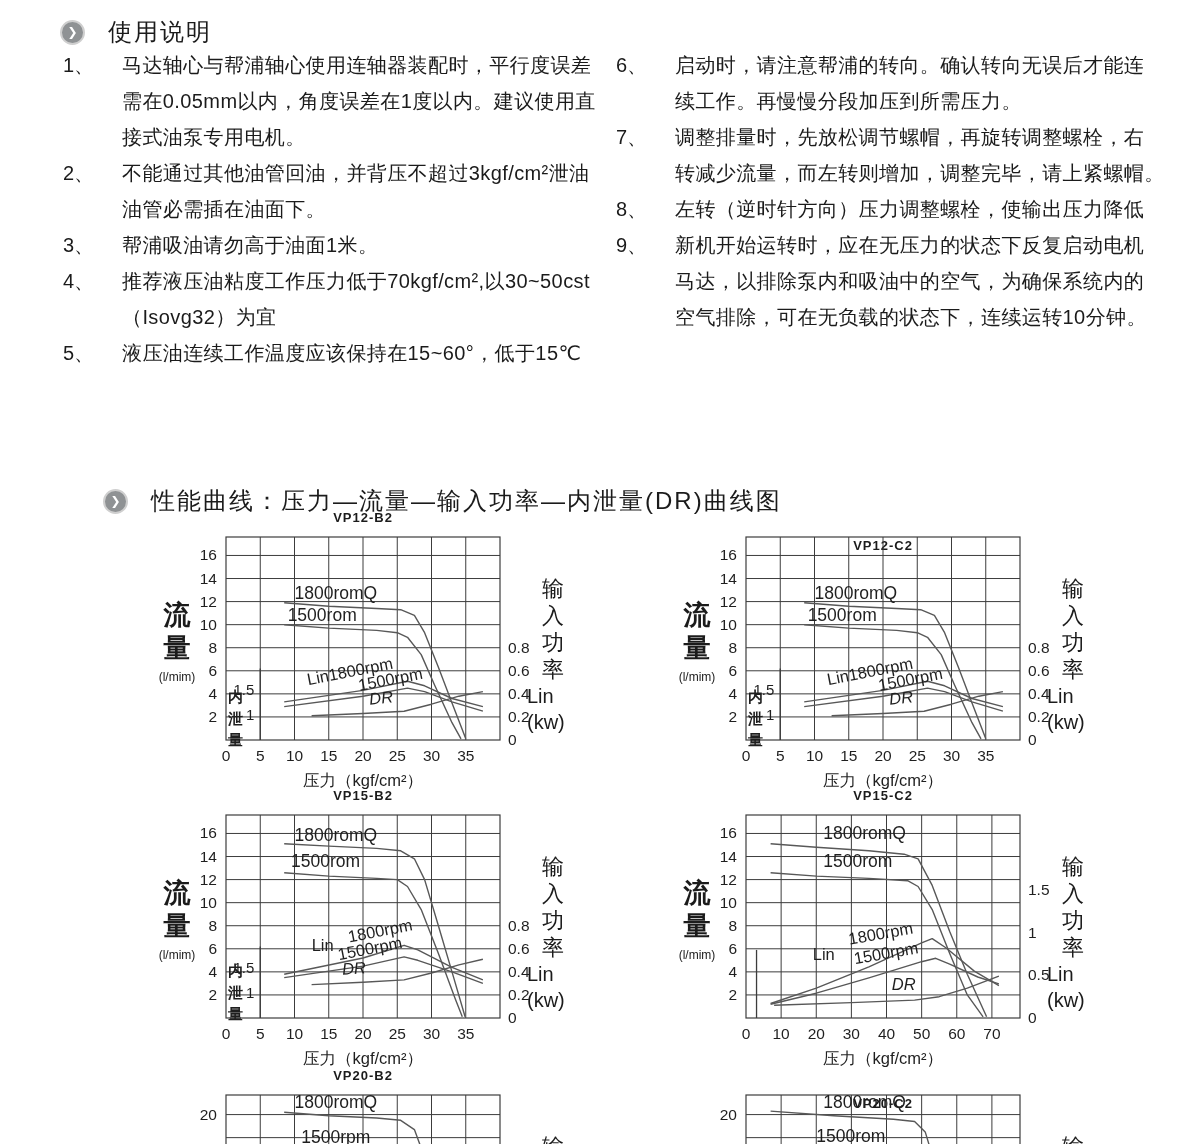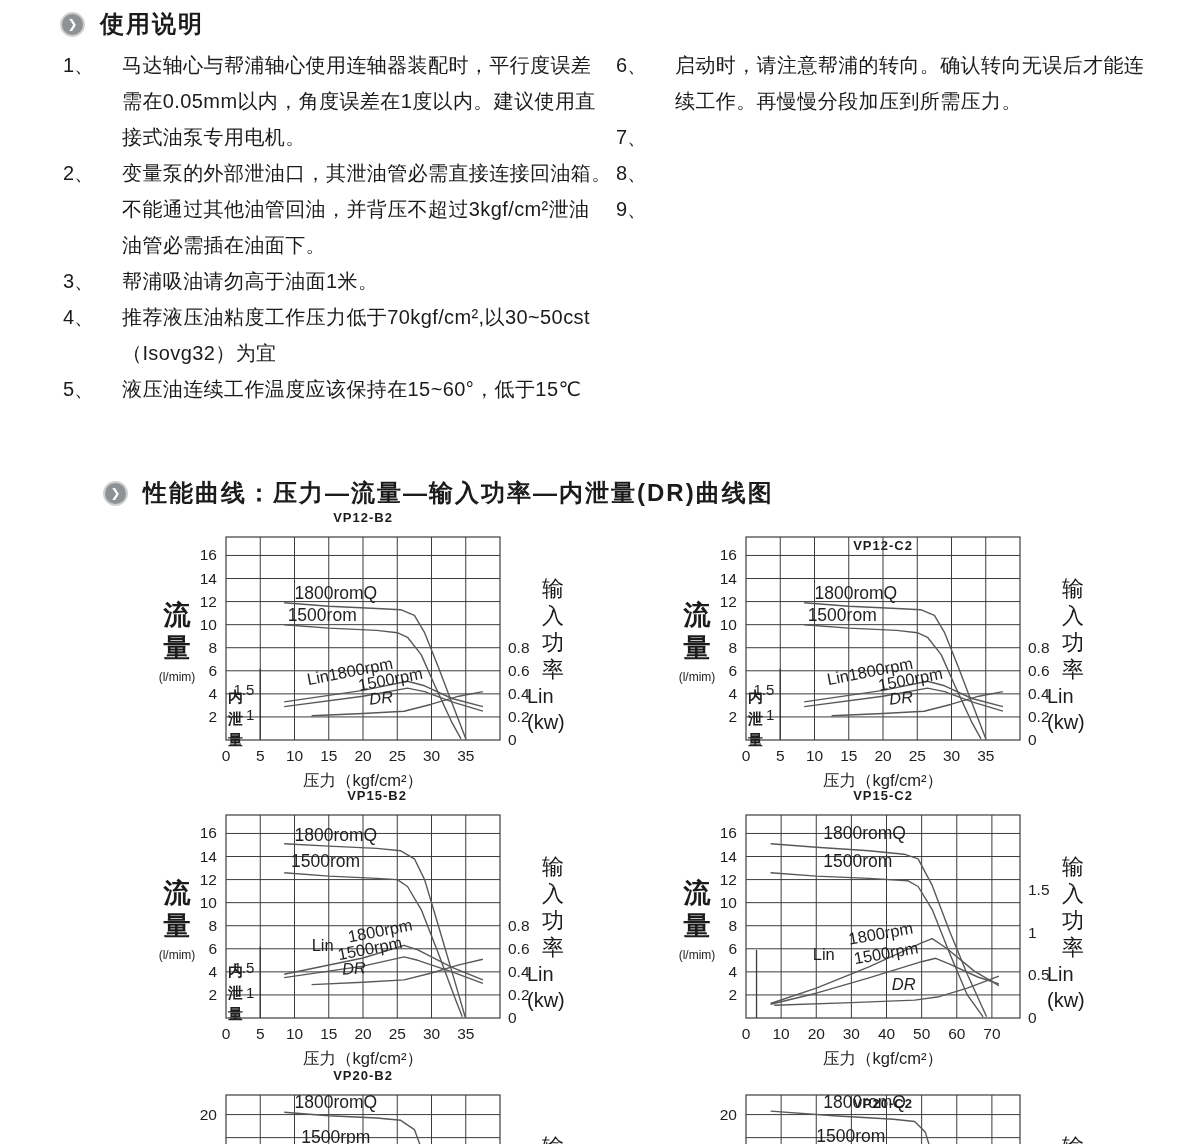--- a/index.html
+++ b/index.html
@@ -1,20 +1,20 @@
 <!DOCTYPE html>
 <html><head>
 <meta charset="utf-8">
 <style>
   html,body{margin:0;padding:0;background:#ffffff;}
   body{width:1204px;height:1144px;overflow:hidden;
        font-family:"Liberation Sans","DejaVu Sans",sans-serif;color:#1b1b1b;}
   #page{position:relative;width:1204px;height:1144px;overflow:hidden;background:#fff;}
   .sec-head{position:absolute;display:flex;align-items:center;gap:11px;}
-  .sec-title{font-size:24px;font-weight:700;margin:4px;letter-spacing:2px;white-space:nowrap;}
+  .sec-title{font-size:24px;font-weight:400;margin:12px;letter-spacing:2px;white-space:nowrap;}
   .bullet-icon{width:21px;height:21px;border-radius:50%;background:#8f9294;border:2px solid #cfcfcf;
       display:flex;align-items:center;justify-content:center;color:#fff;font-size:12px;font-weight:700;flex:0 0 auto;}
   .col{position:absolute;top:47px;width:556px;font-size:20px;line-height:36px;}
   .item{display:flex;}
   .item .num{flex:0 0 35px;}
   .item .line{white-space:nowrap;letter-spacing:0.4px;margin-left:24px;}
   .chart-title{position:absolute;width:274px;text-align:center;font-size:13px;font-weight:700;letter-spacing:1px;}
   .flow-label{position:absolute;width:66px;text-align:center;}
   .flow-label .ch{font-size:27px;font-weight:700;line-height:33px;}
   .flow-label .unit{font-size:12px;line-height:24px;white-space:nowrap;}
@@ -39,21 +39,20 @@
         <span class="num">1、</span>
         <div class="lines">
           <div class="line">马达轴心与帮浦轴心使用连轴器装配时，平行度误差</div>
           <div class="line">需在0.05mm以内，角度误差在1度以内。建议使用直</div>
           <div class="line">接式油泵专用电机。</div>
         </div>
       </div>
       <div class="item">
         <span class="num">2、</span>
         <div class="lines">
-          <div class="line">变量泵的外部泄油口，其泄油管必需直接连接回油箱。</div>
           <div class="line">不能通过其他油管回油，并背压不超过3kgf/cm²泄油</div>
           <div class="line">油管必需插在油面下。</div>
         </div>
       </div>
       <div class="item">
         <span class="num">3、</span>
         <div class="lines">
           <div class="line">帮浦吸油请勿高于油面1米。</div>
         </div>
       </div>
@@ -74,28 +73,38 @@
   <div class="col" id="col-right" style="left:616px">
       <div class="item">
         <span class="num">6、</span>
         <div class="lines">
           <div class="line">启动时，请注意帮浦的转向。确认转向无误后才能连</div>
           <div class="line">续工作。再慢慢分段加压到所需压力。</div>
         </div>
       </div>
       <div class="item">
         <span class="num">7、</span>
+        <div class="lines">
+          <div class="line">调整排量时，先放松调节螺帽，再旋转调整螺栓，右</div>
+          <div class="line">转减少流量，而左转则增加，调整完毕，请上紧螺帽。</div>
+        </div>
       </div>
       <div class="item">
         <span class="num">8、</span>
         <div class="lines">
+          <div class="line">左转（逆时针方向）压力调整螺栓，使输出压力降低</div>
         </div>
       </div>
       <div class="item">
         <span class="num">9、</span>
+        <div class="lines">
+          <div class="line">新机开始运转时，应在无压力的状态下反复启动电机</div>
+          <div class="line">马达，以排除泵内和吸油中的空气，为确保系统内的</div>
+          <div class="line">空气排除，可在无负载的状态下，连续运转10分钟。</div>
+        </div>
       </div>
     </div>
 
   <div class="sec-head" id="perf-head" style="left:103px;top:473px">
     <span class="bullet-icon">❯</span>
     <h2 class="sec-title">性能曲线：压力—流量—输入功率—内泄量(DR)曲线图</h2>
   </div>
 
   <div id="charts">
       <div class="chart-title" style="left: 226px; top: 510px;">VP12-B2</div>
@@ -231,21 +240,21 @@
         <path d="M118.2 95.7 L162.8 99.1 L210.7 101.4 L231.3 103.7 L241.5 108.3 L255.2 125.6 L268.9 156.8 L286.0 193.7 L295.0 209.8" fill="none" stroke="#585858" stroke-width="1.4" stroke-linejoin="round"></path>
         <path d="M118.2 172.9 L197.0 161.4 L241.5 152.2 L258.6 156.8 L286.0 169.5 L316.9 177.6" fill="none" stroke="#585858" stroke-width="1.4" stroke-linejoin="round"></path>
         <path d="M118.2 177.6 L197.0 167.2 L241.5 159.1 L258.6 162.6 L286.0 172.9 L316.9 182.2" fill="none" stroke="#585858" stroke-width="1.4" stroke-linejoin="round"></path>
         <path d="M145.6 186.8 L197.0 184.5 L238.1 182.2 L265.5 175.2 L292.9 167.2 L316.9 162.6" fill="none" stroke="#585858" stroke-width="1.4" stroke-linejoin="round"></path>
         <text x="128.5" y="70.28409090909092" font-size="17.5" fill="#1f1f1f">1800romQ</text>
         <text x="121.65" y="91.62215909090911" font-size="17.5" fill="#1f1f1f">1500rom</text>
         <text x="142.2" y="156.21306818181822" font-size="16.5" fill="#1f1f1f" transform="rotate(-11 142.2 156.21306818181822)">Lin1800rpm</text>
         <text x="193.575" y="161.98011363636365" font-size="16.5" fill="#1f1f1f" transform="rotate(-11 193.575 161.98011363636365)">1500rpm</text>
         <text x="203.85" y="175.82102272727272" font-size="16.5" fill="#1f1f1f" transform="rotate(-6 203.85 175.82102272727272)" font-style="italic">DR</text>
       </svg>
-      <div class="chart-title" style="left: 240px; top: 788px;">VP15-B2</div>
+      <div class="chart-title" style="left: 226px; top: 788px;">VP15-B2</div>
       <div class="flow-label" style="left: 144px; top: 877px;">
         <div class="ch">流</div>
         <div class="ch">量</div>
         <div class="unit">(l/mim)</div>
       </div>
       <div class="power-label" style="left: 523px; top: 853px;">
         <div class="ch">输</div>
         <div class="ch">入</div>
         <div class="ch">功</div>
         <div class="ch">率</div>

